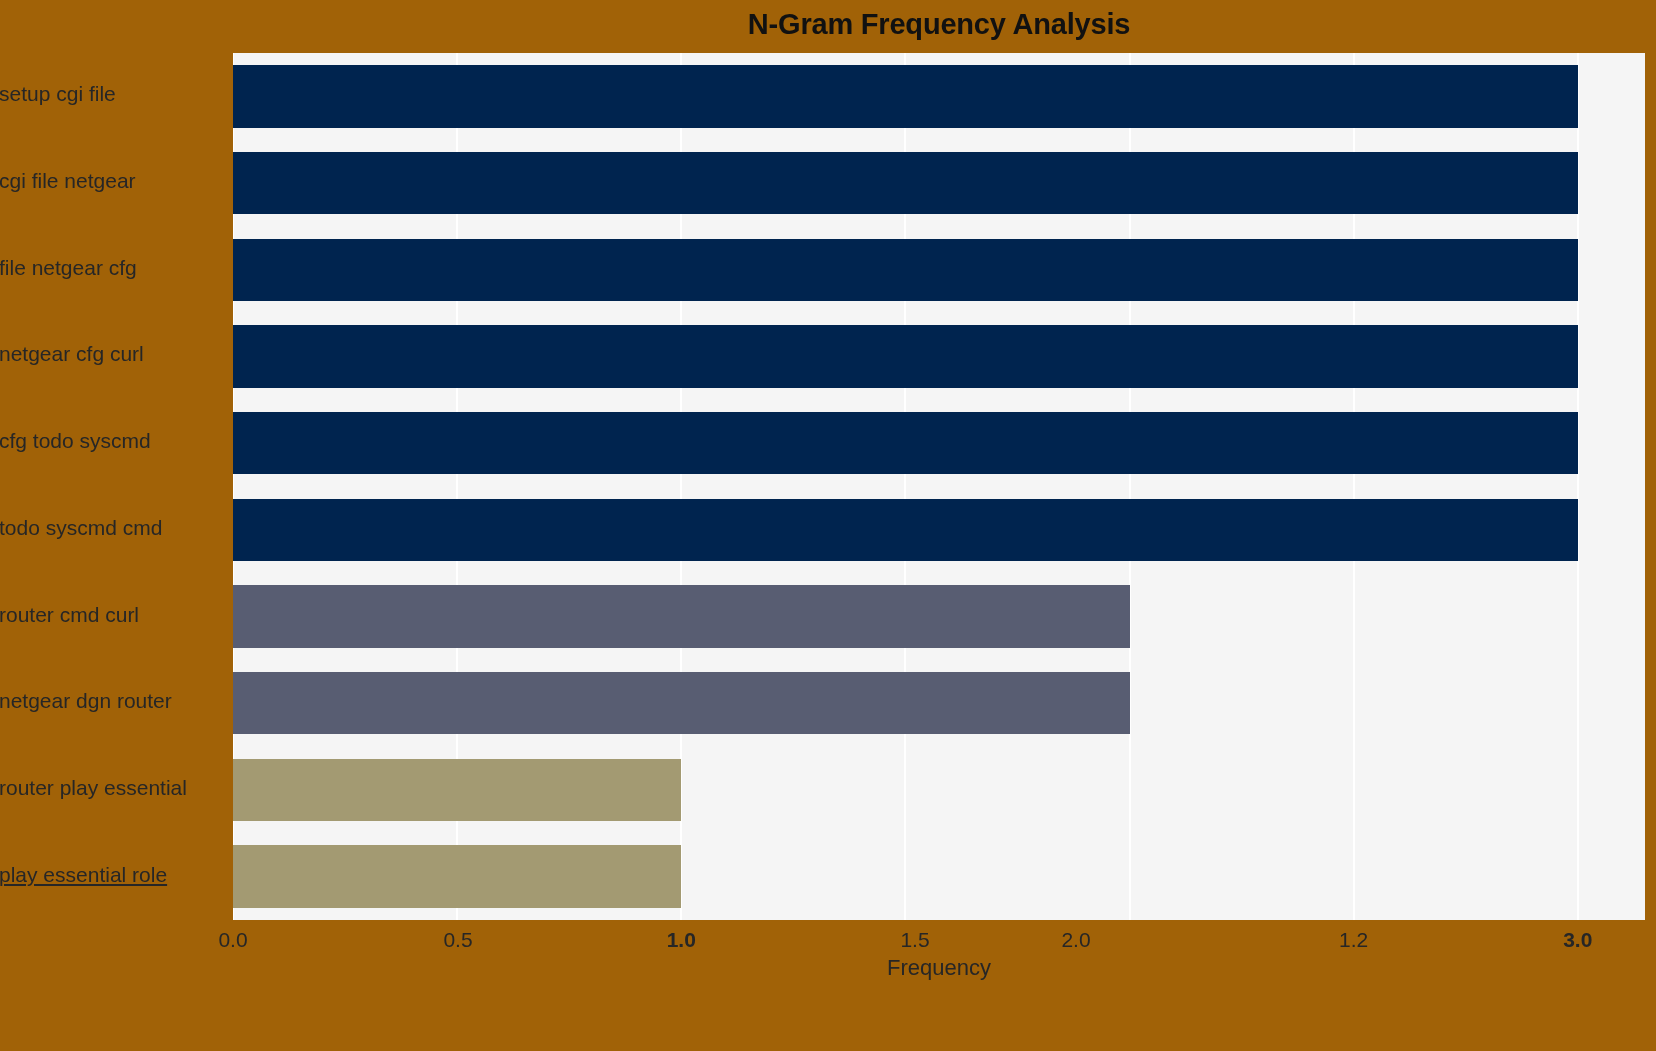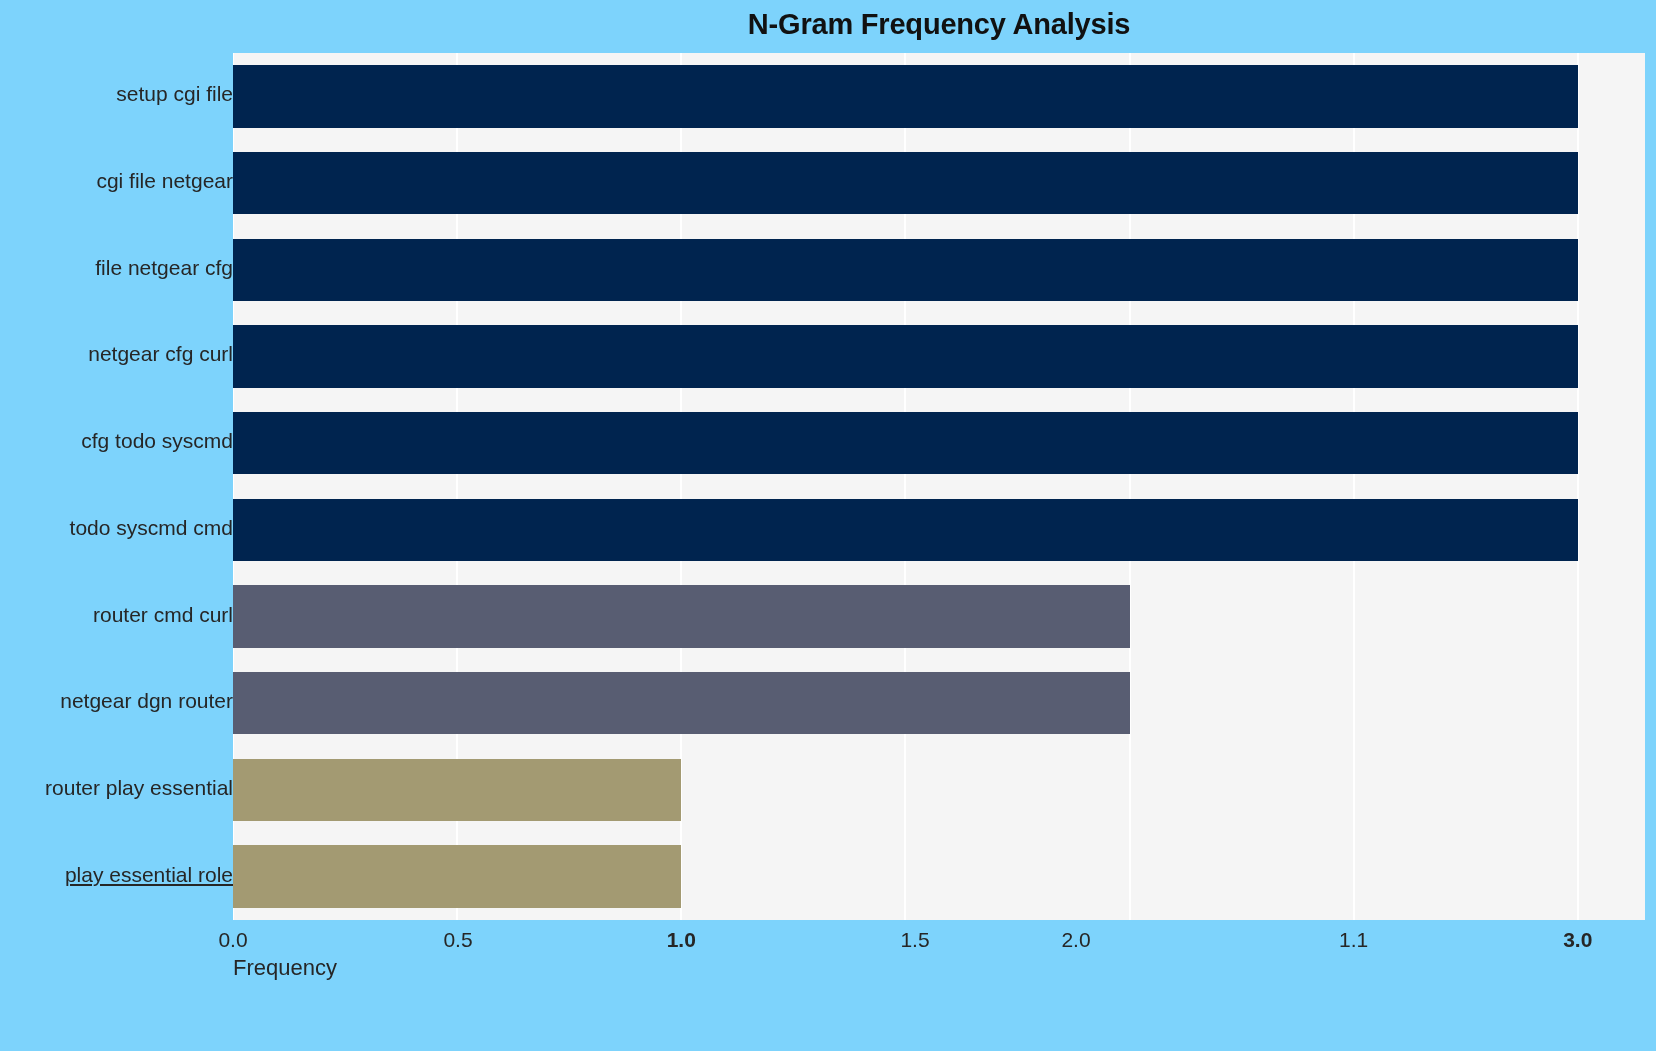--- a/index.html
+++ b/index.html
@@ -10,21 +10,21 @@
   body {
     width: 1656px;
     height: 1051px;
     font-family: "Liberation Sans", sans-serif;
     overflow: hidden;
   }
   #figure {
     position: relative;
     width: 1656px;
     height: 1051px;
-    background: #7dd3fc;
+    background: #a16207;
   }
   #chart-title {
     position: absolute;
     left: 233px;
     top: 8px;
     width: 1412px;
     text-align: center;
     font-size: 29px;
     font-weight: bold;
     color: #111111;
@@ -54,23 +54,22 @@
   }
   .bar {
     position: absolute;
     left: 0;
     top: 0;
     height: 100%;
   }
   
   .ytick {
     position: absolute;
-    right: 0;
+    right: 9px;
     width: 225px;
-    text-align: right;
     font-size: 21px;
     color: #262626;
     white-space: nowrap;
   }
   #ytick-layer {
     position: absolute;
     left: 0;
     top: 53px;
     width: 233px;
     height: 867px;
@@ -90,21 +89,21 @@
     margin-left: -60px;
     text-align: center;
     font-size: 21px;
     color: #262626;
   }
   #xlabel {
     position: absolute;
     left: 233px;
     top: 955px;
     width: 1412px;
-    text-align: left;
+    text-align: center;
     font-size: 22px;
     color: #262626;
   }
 </style>
 </head>
 <body>
 
 <div id="figure">
 
   <div id="chart-title">N-Gram Frequency Analysis</div>
@@ -165,19 +164,19 @@
         </div>
       </div>
   </div>
 
   <div id="xtick-layer">
       <div class="xtick" style="left: 0px;">0.0</div>
       <div class="xtick" style="left: 225px;">0.5</div>
       <div class="xtick" style="left: 448.254px; font-weight: bold;">1.0</div>
       <div class="xtick" style="left: 682px;">1.5</div>
       <div class="xtick" style="left: 843px;">2.0</div>
-      <div class="xtick" style="left: 1120.63px;">1.1</div>
+      <div class="xtick" style="left: 1120.63px;">1.2</div>
       <div class="xtick" style="left: 1344.76px; font-weight: bold;">3.0</div>
     </div>
 
   <div id="xlabel">Frequency</div>
 
 </div>
 
 </body></html>

